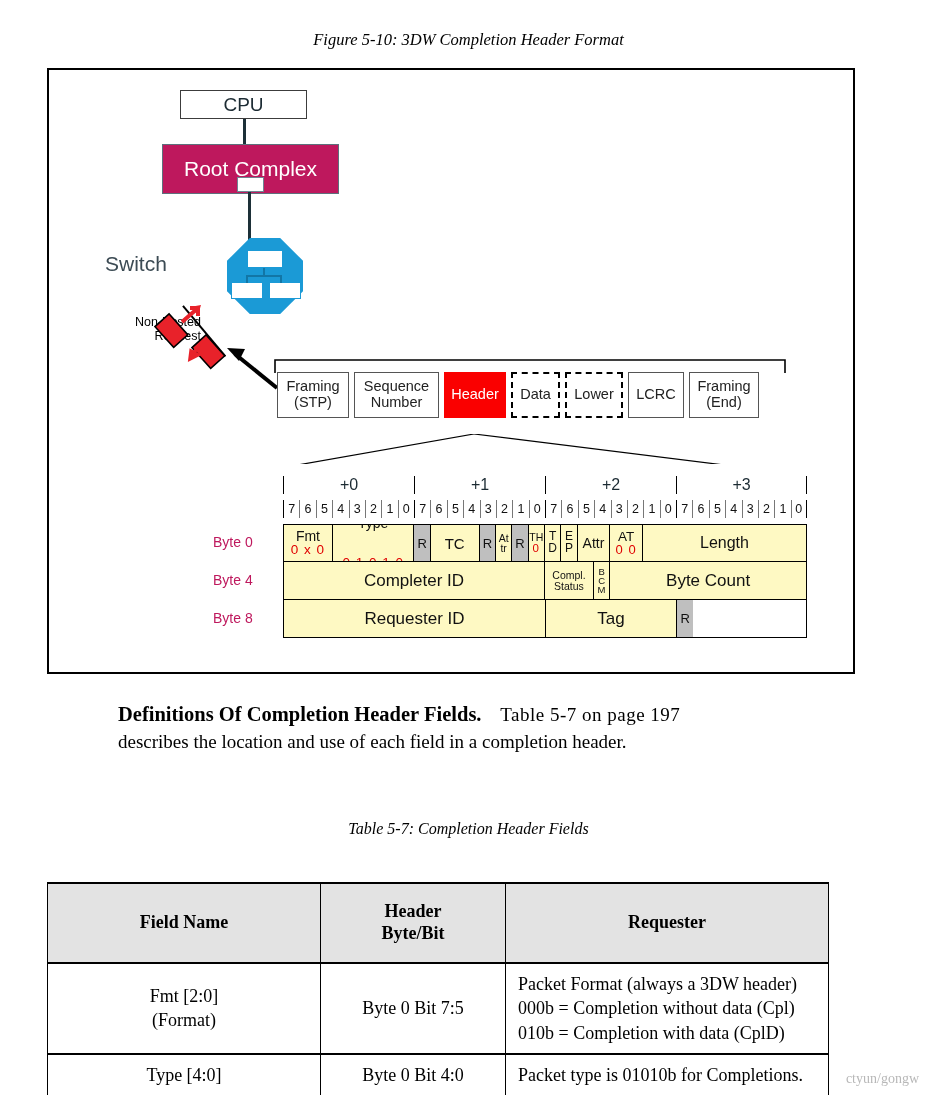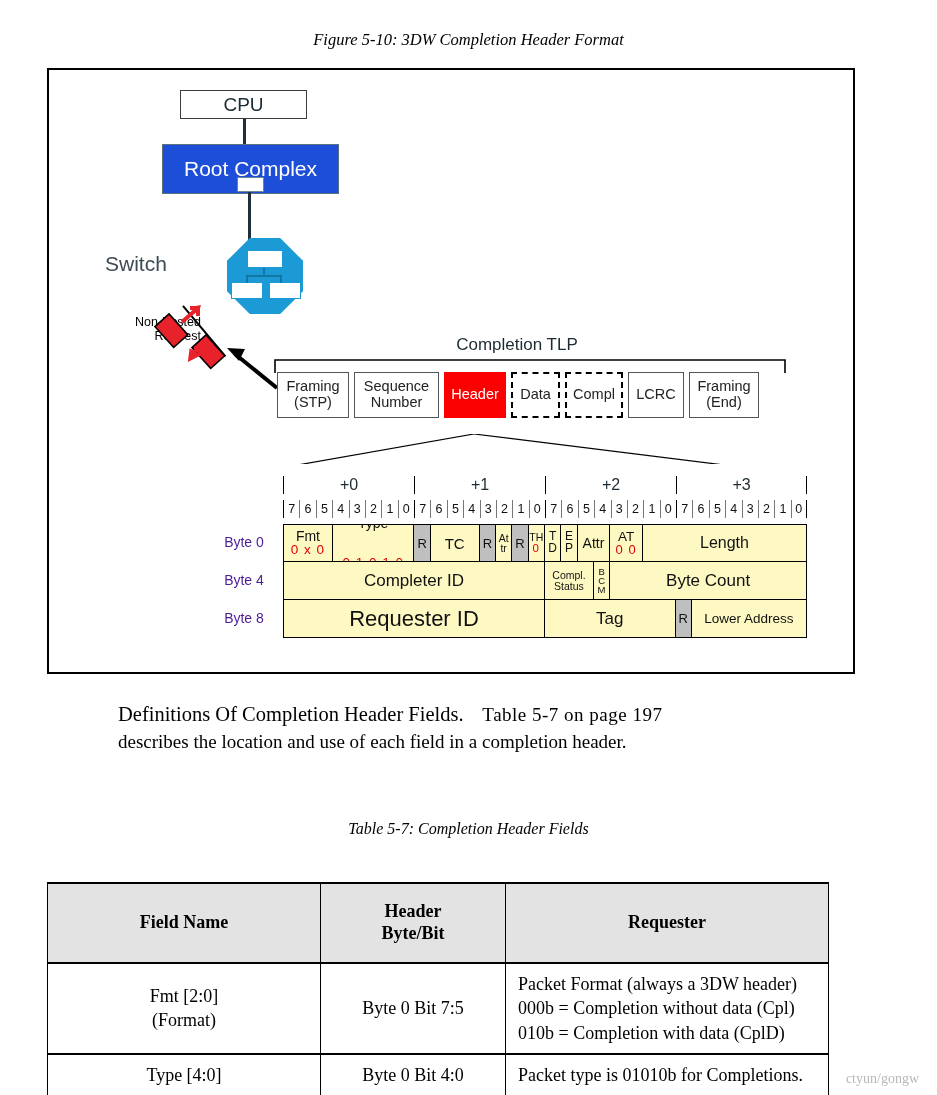--- a/index.html
+++ b/index.html
@@ -27,21 +27,21 @@
   
   .topo{position:absolute; left:0; top:0; width:808px; height:400px;}
   .box-cpu{
     position:absolute; left:131px; top:20px; width:127px; height:29px;
     border:1.5px solid #3c3c3c; background:#fff; box-sizing:border-box;
     display:flex; align-items:center; justify-content:center;
     font-family:"Liberation Sans", sans-serif; font-size:19px; color:#1c2b33;
   }
   .box-rc{
     position:absolute; left:113px; top:74px; width:177px; height:50px;
-    background:#1d4ed8; border:1px solid #5d707c; box-sizing:border-box;
+    background:#be185d; border:1px solid #5d707c; box-sizing:border-box;
     display:flex; align-items:center; justify-content:center;
     font-family:"Liberation Sans", sans-serif; font-size:21px; color:#ffffff;
   }
   .rc-port{
     position:absolute; left:188px; top:107px; width:27px; height:15px;
     background:#fff; border:1px solid #6f8492; box-sizing:border-box;
   }
   .wire{position:absolute; background:#1d3038;}
   .switch-oct{
     position:absolute; left:178px; top:168px; width:76px; height:76px;
@@ -86,41 +86,41 @@
     width:16.375px; text-align:center;
     font-family:"Liberation Sans", sans-serif; font-size:12.5px; color:#111;
     border-left:1px solid #777; box-sizing:border-box; height:18px; line-height:18px;
   }
   .bitcell.byteEdge{border-left:1.5px solid #000;}
   .bitrow .bitcell:last-child{border-right:1.5px solid #000;}
   .brow{position:absolute; left:234px; display:flex; height:38px; box-sizing:border-box;
         border:1.5px solid #000; border-top:none;}
   .brow.first{border-top:1.5px solid #000;}
   .blabel{
-    position:absolute; width:62px; text-align:center;
-    font-family:"Liberation Sans", sans-serif; font-size:14px; color:#4c1d95;
+    position:absolute; width:62px; text-align:left;
+    font-family:"Liberation Sans", sans-serif; font-size:14px; color:#be185d;
   }
   .fcell{
     border-right:1px solid #000; box-sizing:border-box; background:#fef9c3;
     display:flex; flex-direction:column; align-items:center; justify-content:center;
     font-family:"Liberation Sans", sans-serif; color:#111; line-height:1.0;
     overflow:hidden; position:relative;
   }
   .fcell:last-child{border-right:none;}
   .fcell.res{background:#bfbfbf;}
   .fcell .fval{color:#e00000; letter-spacing:1px;}
   .fcell .ftxt{white-space:nowrap;}
   .vstack{display:flex; flex-direction:column; align-items:center; justify-content:center; line-height:0.98;}
   
   .prose{
     position:absolute; left:118px; top:700px; width:742px;
     font-family:"Liberation Serif", serif; font-size:19px; color:#000; line-height:1.42;
     text-align:left;
   }
-  .prose b{font-weight:normal; font-size:20.5px;}
+  .prose b{font-weight:bold; font-size:20.5px;}
   .prose .sp{letter-spacing:0.5px;}
   
   .tbl-caption{
     position:absolute; left:0; top:820px; width:937px; text-align:center;
     font-family:"Liberation Serif", serif; font-style:italic; font-size:16px; color:#000;
   }
   table.fields{
     position:absolute; left:47px; top:882px; width:782px;
     border-collapse:collapse; background:#fff;
   }
@@ -187,42 +187,41 @@
         <rect x="150" y="268" width="19" height="28" fill="#e8222a" stroke="#000" stroke-width="1.6" transform="rotate(-42 159 282)"></rect>
         <path d="M150 275 l-9 14 M141 289 l1 -8 l7 4 z" stroke="#e8222a" stroke-width="3.5" fill="#e8222a"></path>
       </g>
 
       <g>
         <path d="M228 318 L186 284" stroke="#000" stroke-width="4" fill="none"></path>
         <path d="M178 278 l18 1 l-6 12 z" fill="#000"></path>
       </g>
     </svg>
 
-    <div class="tlp-title">Completion TLP</div>
     <svg width="540" height="18" style="position:absolute;left:224px;top:287px;">
       <path d="M2 16 L2 3 L512 3 L512 16" stroke="#000" stroke-width="1.6" fill="none"></path>
     </svg>
 
     <div class="tlp-row">
       <div class="tlp-cell" style="width:72px;">
         <span>Framing</span>
         <span>(STP)</span>
       </div>
       <div class="tlp-cell" style="width:85px;">
         <span>Sequence</span>
         <span>Number</span>
       </div>
       <div class="tlp-cell header" style="width:62px;">
         <span>Header</span>
       </div>
       <div class="tlp-cell dashed" style="width:49px;">
         <span>Data</span>
       </div>
       <div class="tlp-cell dashed" style="width:58px;">
-        <span>Compl</span>
+        <span>Lower</span>
       </div>
       <div class="tlp-cell" style="width:56px;">
         <span>LCRC</span>
       </div>
       <div class="tlp-cell" style="width:70px;">
         <span>Framing</span>
         <span>(End)</span>
       </div>
     </div>
   </div>
@@ -349,31 +348,28 @@
             <span>M</span>
           </span>
       </div>
       <div class="fcell" style="width:196.5px;font-size:17px;">
         <span class="ftxt">Byte Count</span>
       </div>
     </div>
 
     <div class="blabel" style="left:164px;top:158px;">Byte 8</div>
     <div class="brow" style="top:148px;width:524px;">
-      <div class="fcell" style="width:262px;font-size:22px;">
+      <div class="fcell" style="width:262px;font-size:17px;">
         <span class="ftxt">Requester ID</span>
       </div>
       <div class="fcell" style="width:131px;font-size:17px;">
         <span class="ftxt">Tag</span>
       </div>
       <div class="fcell res" style="width:16.4px;font-size:13px;">
         <span class="ftxt">R</span>
-      </div>
-      <div class="fcell" style="width:114.6px;font-size:13.5px;">
-        <span class="ftxt">Lower Address</span>
       </div>
     </div>
   </div>
 </div>
 
 <div class="prose">
   <b>Definitions Of Completion Header Fields.</b>
   <span class="sp" style="margin-left:14px;">Table 5-7   on   page 197</span><br>
   <span>describes the location and use of each field in a completion header.</span>
 </div>

